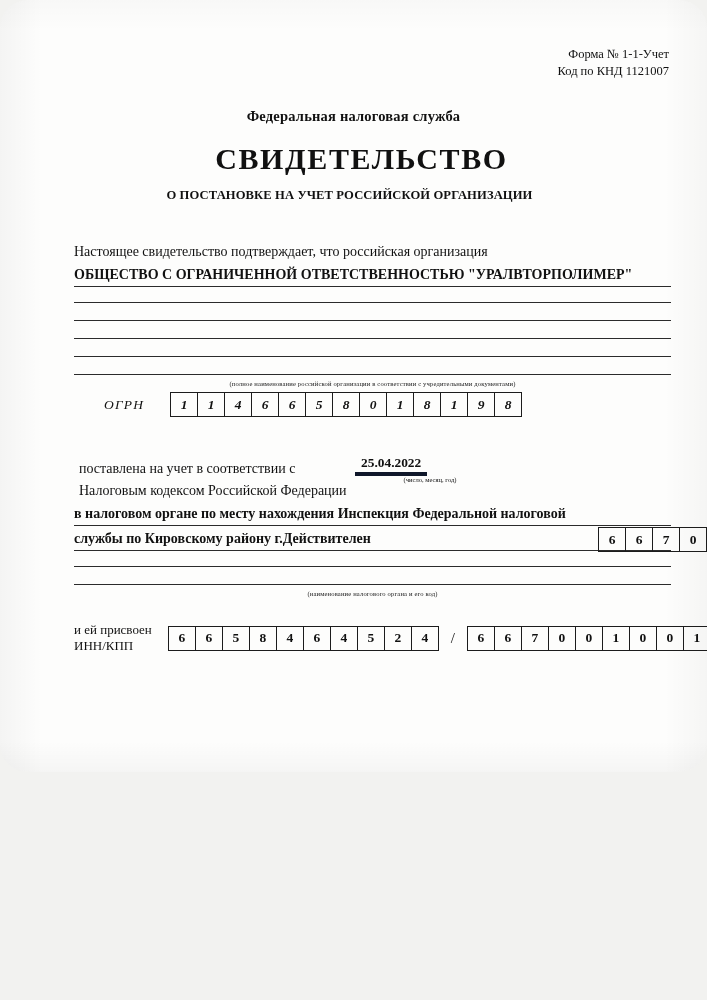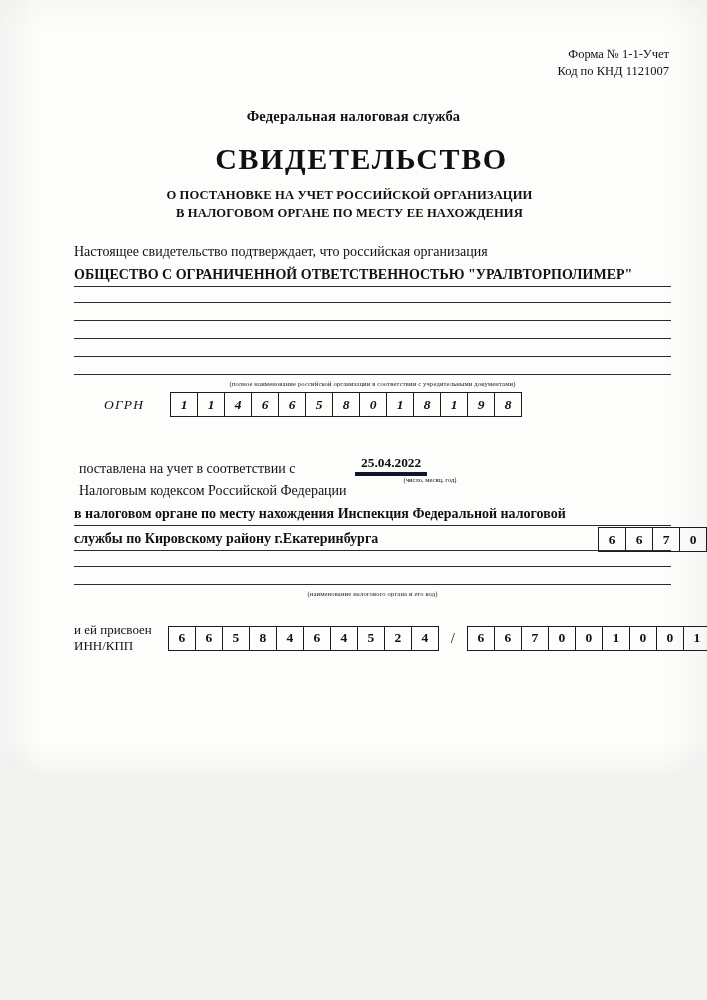--- a/index.html
+++ b/index.html
@@ -259,21 +259,20 @@
 
   <div class="header-right">
     <div>Форма № 1-1-Учет</div>
     <div>Код по КНД 1121007</div>
   </div>
 
   <div class="org-title">Федеральная налоговая служба</div>
   <div class="doc-title">СВИДЕТЕЛЬСТВО</div>
   <div class="doc-sub">
     <div>О ПОСТАНОВКЕ НА УЧЕТ РОССИЙСКОЙ ОРГАНИЗАЦИИ</div>
-    <div>В НАЛОГОВОМ ОРГАНЕ  ПО МЕСТУ ЕЕ НАХОЖДЕНИЯ</div>
   </div>
 
   <div class="body-block">
     <div class="line-text">Настоящее свидетельство подтверждает, что российская организация</div>
     <div style="height:5px"></div>
     <div class="line-strong">ОБЩЕСТВО С ОГРАНИЧЕННОЙ ОТВЕТСТВЕННОСТЬЮ "УРАЛВТОРПОЛИМЕР"</div>
     <div class="rule" style="margin-top:2px;"></div>
     <div class="rule-row">
         <div class="rule"></div>
       </div>
@@ -316,21 +315,21 @@
     <div style="height:4px"></div>
     <div class="line-text">Налоговым кодексом Российской Федерации</div>
   </div>
   <div class="date-value">25.04.2022</div>
   <div class="date-caption">(число, месяц, год)</div>
 
   <div class="tax-block">
     <div class="line-strong">в налоговом органе по месту нахождения Инспекция Федеральной налоговой</div>
     <div class="rule" style="margin-top:2px;"></div>
     <div style="height:4px"></div>
-    <div class="line-strong">службы по Кировскому району г.Екатеринбурга</div>
+    <div class="line-strong">службы по Кировскому району г.Действителен</div>
     <div class="rule" style="margin-top:2px;"></div>
     <div class="rule-row">
         <div class="rule"></div>
       </div>
     <div class="rule-row">
         <div class="rule"></div>
       </div>
     <div class="caption">(наименование налогового органа и его код)</div>
   </div>
 

